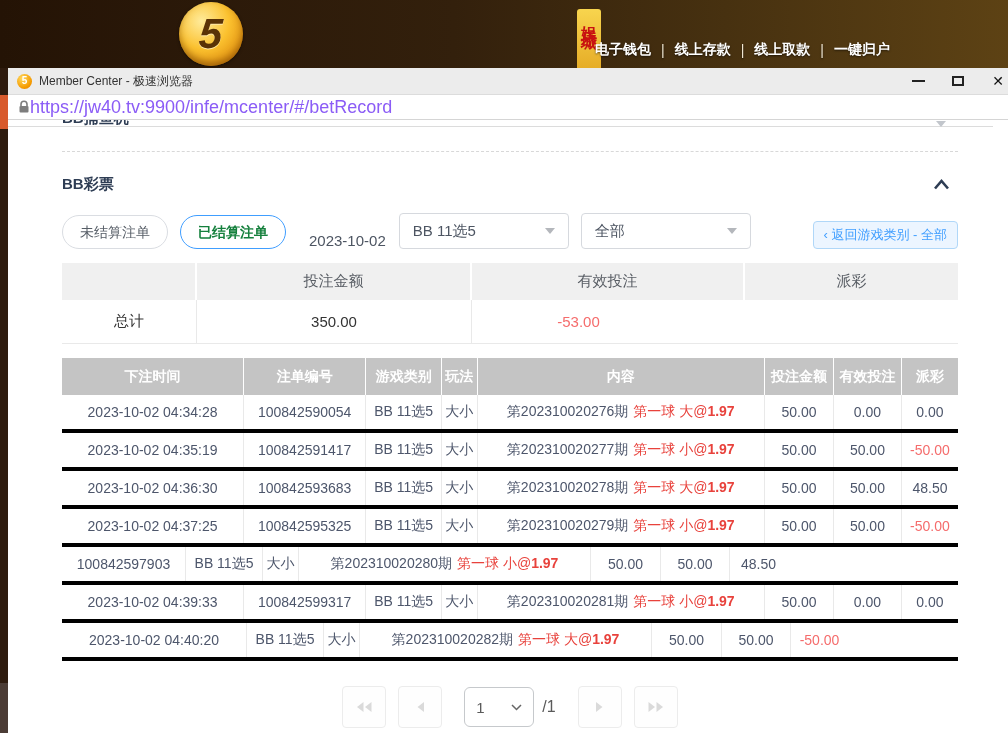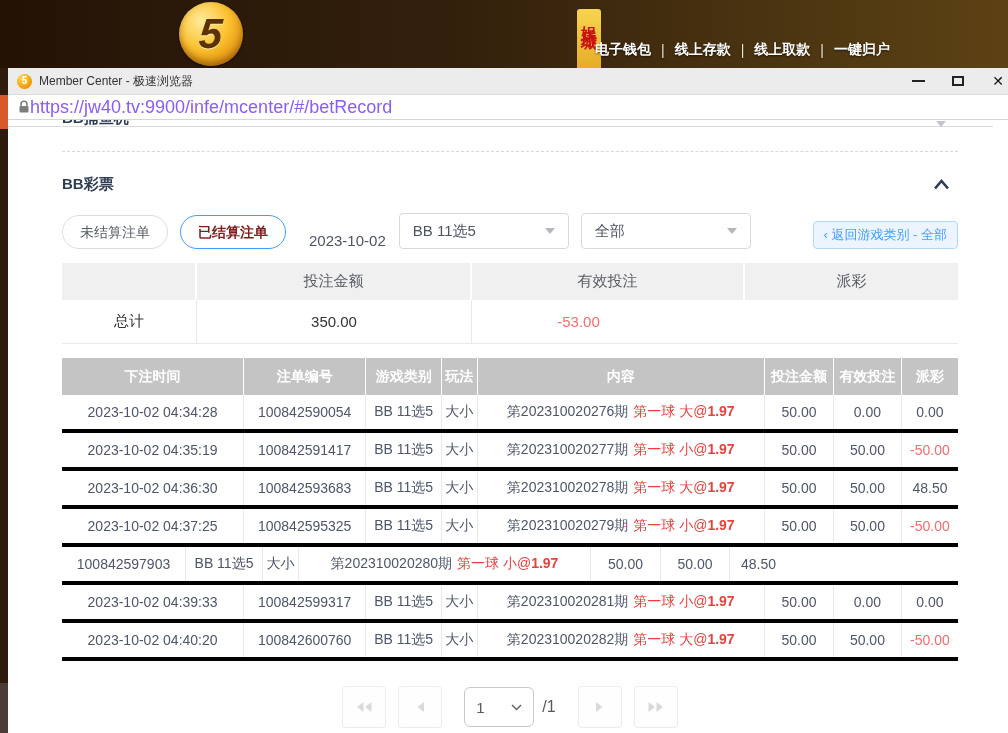--- a/index.html
+++ b/index.html
@@ -89,21 +89,21 @@
 
   .section-head { margin-top:21px; display:flex; align-items:center; height:22px; }
   .section-title { font-size:15px; font-weight:bold; color:#2e3d54; }
   .caret-up { margin-left:auto; margin-right:8px; display:flex; }
 
   .filter-row { margin-top:18px; display:flex; align-items:flex-end; height:36px; }
   .pill {
     height:34px; line-height:32px; padding:0 17px; border:1px solid #dadde2; border-radius:18px;
     font-size:14px; color:#565d66; background:#fff; white-space:nowrap; cursor:pointer;
   }
-  .pill.active { border-color:#409eff; color:#7f1d1d; font-weight:bold; margin-left:12px; }
+  .pill.active { border-color:#409eff; color:#15803d; font-weight:bold; margin-left:12px; }
   .date-text { margin-left:23px; font-size:15px; color:#4d5562; }
   .select {
     margin-left:13px; width:170px; height:36px; border:1px solid #d6d9de; border-radius:4px;
     display:flex; align-items:center; padding:0 13px; font-size:15px; color:#4d5562; background:#fff; cursor:pointer;
   }
   .select + .select { margin-left:12px; }
   .sel-arrow {
     margin-left:auto; width:0; height:0;
     border-left:5px solid transparent; border-right:5px solid transparent; border-top:6px solid #b4b7bc;
   }
@@ -353,21 +353,20 @@
           <span>第202310020281期</span>
           <span class="bet-red"><span>第一球 小@</span><b>1.97</b></span>
         </div>
         <div class="bt-cell c-amt">50.00</div>
         <div class="bt-cell c-valid">0.00</div>
         <div class="bt-cell c-payout">0.00</div>
       </div>
 
       <div class="bt-row">
         <div class="bt-cell c-time">2023-10-02 04:40:20</div>
-        <div class="bt-cell c-id">100842600760</div>
         <div class="bt-cell c-game">BB 11选5</div>
         <div class="bt-cell c-play">大小</div>
         <div class="bt-cell c-content">
           <span>第202310020282期</span>
           <span class="bet-red"><span>第一球 大@</span><b>1.97</b></span>
         </div>
         <div class="bt-cell c-amt">50.00</div>
         <div class="bt-cell c-valid">50.00</div>
         <div class="bt-cell c-payout neg">-50.00</div>
       </div>

